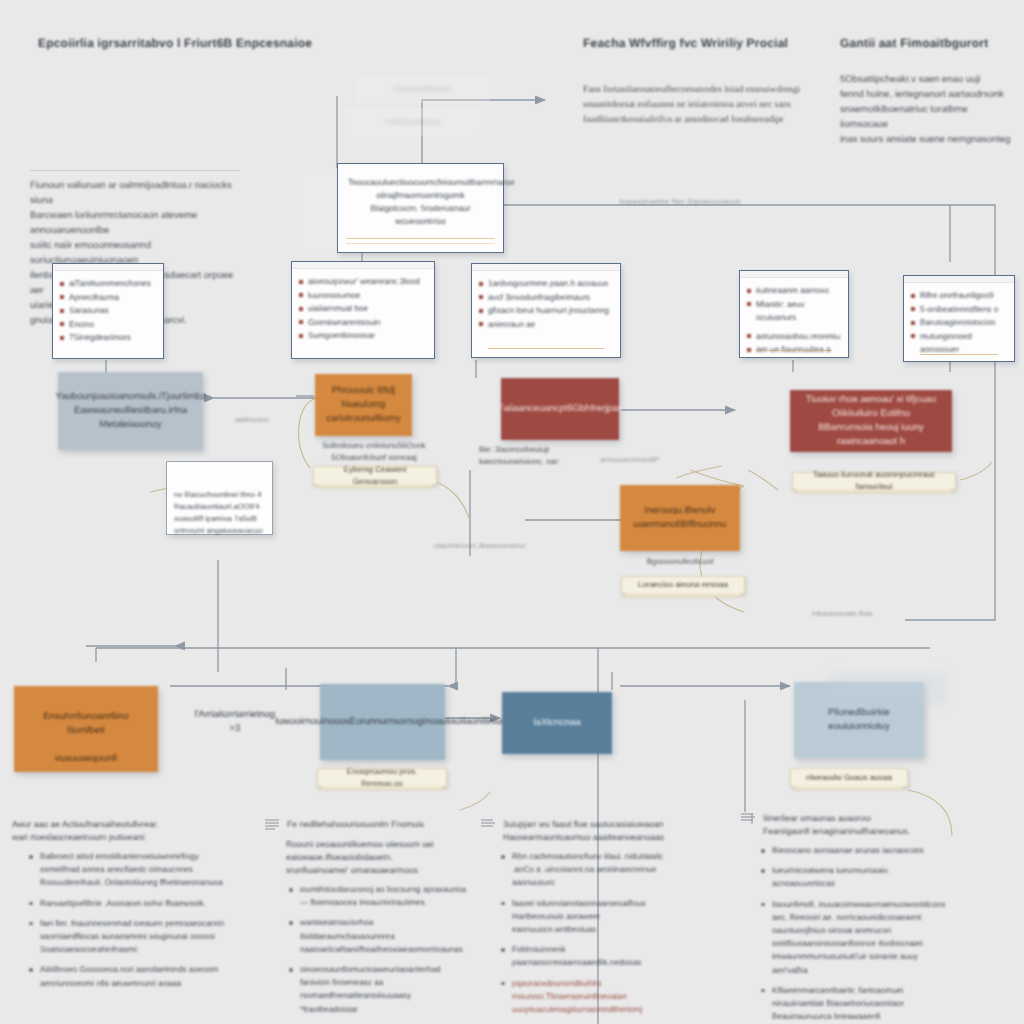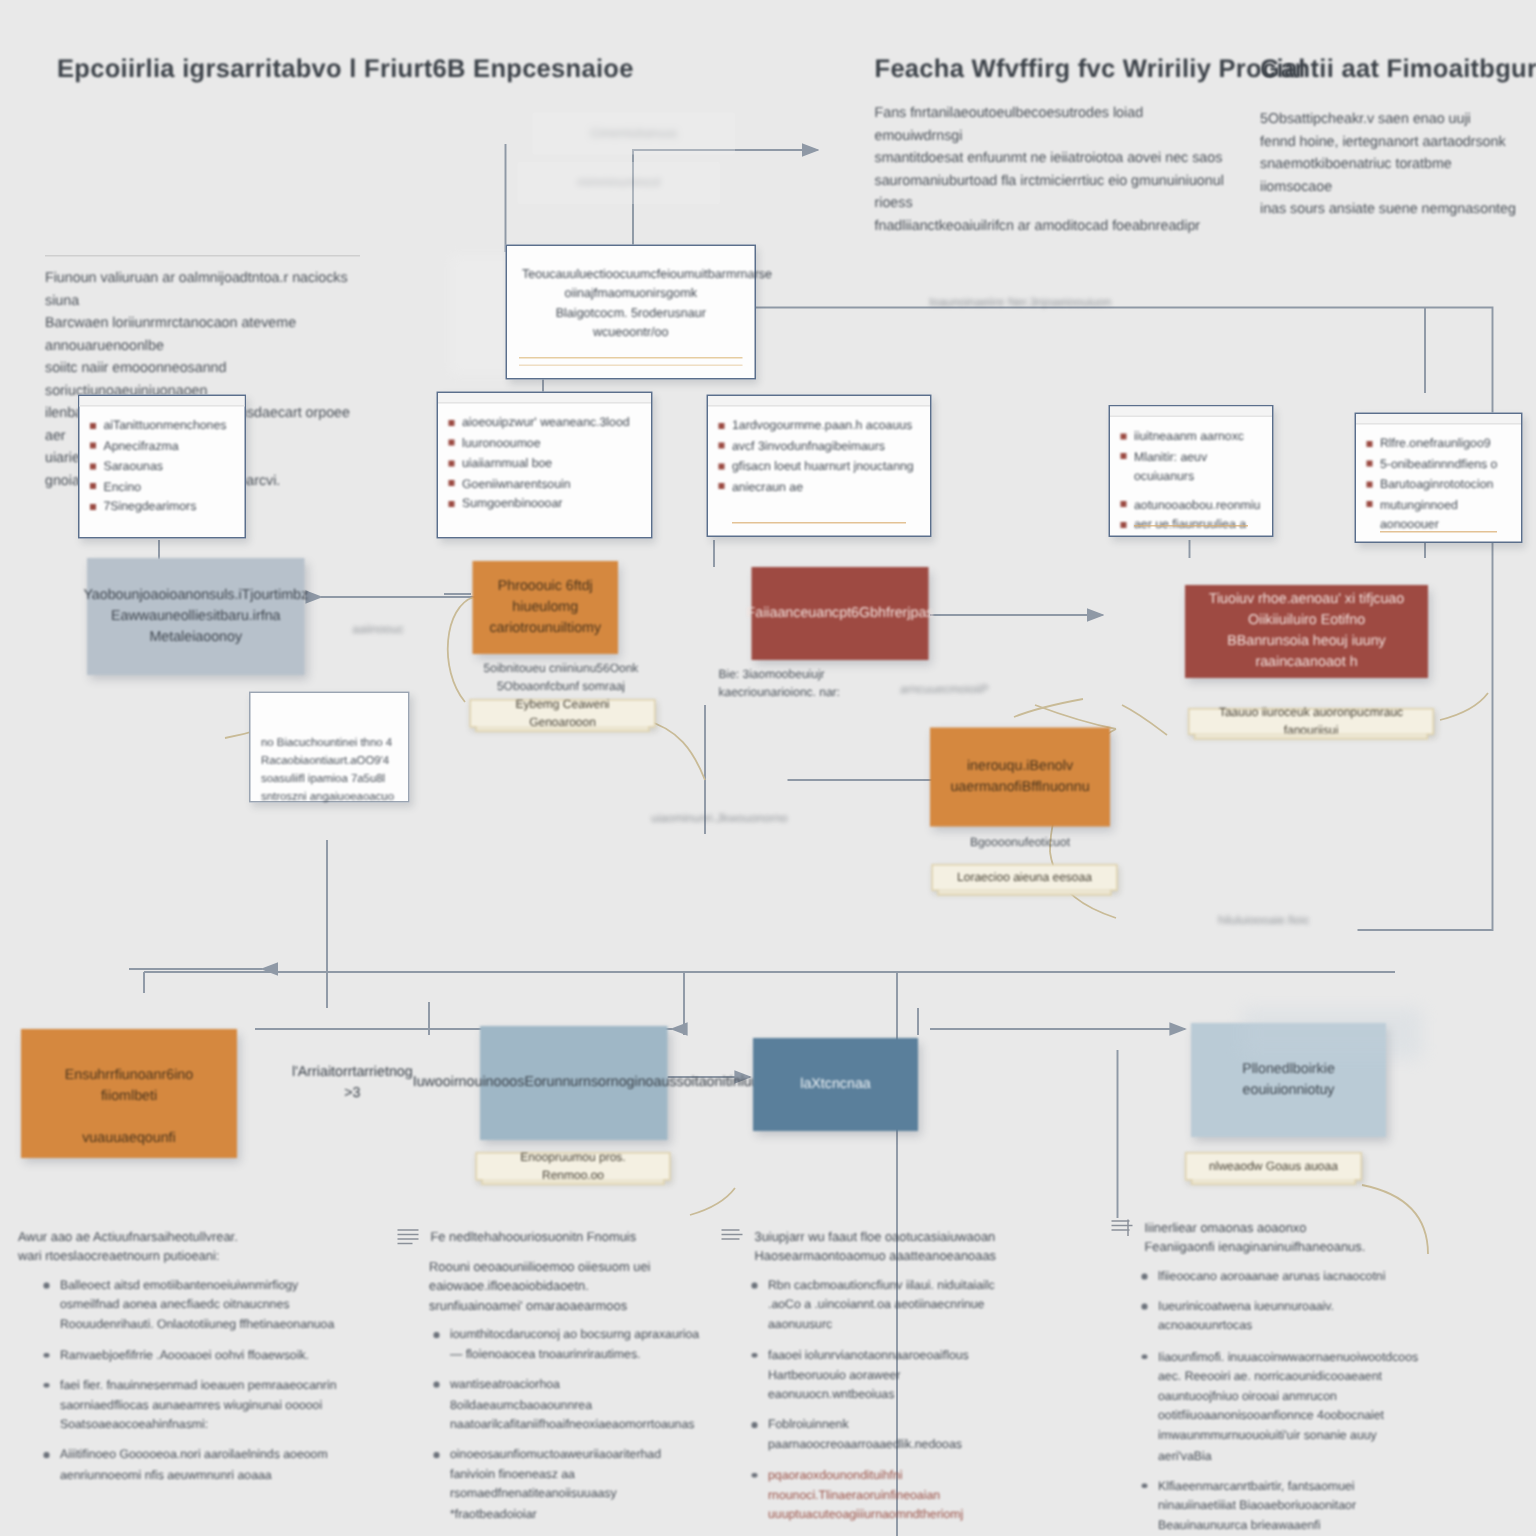--- a/index.html
+++ b/index.html
@@ -19,21 +19,21 @@
   
   .blur{
     filter:blur(0.85px);
     -webkit-font-smoothing:antialiased;
     text-rendering:geometricPrecision;
   }
   .blur2{filter:blur(1.25px);}
   .blur3{filter:blur(2.2px);}
 
   .h1{
-    font-size:17px;font-weight:bold;letter-spacing:.2px;color:#3c4249;
+    font-size:12px;font-weight:bold;letter-spacing:.2px;color:#3c4249;
     white-space:nowrap;
   }
   .body-txt{font-size:9.5px;line-height:15px;color:#4a5058;}
 
   
   .card{
     background:#fdfdfd;border:1.6px solid #5b6f8c;
     box-shadow:2px 3px 5px rgba(60,70,85,.18);
   }
   .card .bar{height:6px;background:#f4f4f4;border-bottom:1px solid #e4e4e4;}
@@ -170,24 +170,23 @@
       <path d="M460,810 C474,806 484,800 490,792"></path>
       <path d="M820,330 C800,338 790,344 784,350" marker-end="url(#aht)"></path>
       <path d="M722,466 C700,470 686,474 676,478"></path>
     </g>
   </svg>
 
   <div class="abs h1 blur" style="left:38px;top:36px;">Epcoiirlia igrsarritabvo l Friurt6B Enpcesnaioe</div>
   <div class="abs h1 blur" style="left:583px;top:36px;">Feacha Wfvffirg fvc Wririliy Procial</div>
   <div class="abs h1 blur" style="left:840px;top:36px;">Gantii aat Fimoaitbgurort</div>
 
-  <div class="abs blur body-txt" style="left:583px;top:68px;width:240px;">
+  <div class="abs blur body-txt" style="left:583px;top:83px;width:240px;font-family:Liberation Serif, serif;">
     <div>Fans fnrtanilaeoutoeulbecoesutrodes loiad emouiwdrnsgi</div>
     <div>smantitdoesat enfuunmt ne ieiiatroiotoa aovei nec saos</div>
-    <div>sauromaniuburtoad fla irctmicierrtiuc eio gmunuiniuonul rioess</div>
     <div>fnadliianctkeoaiuilrifcn ar amoditocad foeabnreadipr</div>
   </div>
 
   <div class="abs blur body-txt" style="left:840px;top:72px;width:175px;">
     <div>5Obsattipcheakr.v saen enao uuji</div>
     <div>fennd hoine, iertegnanort aartaodrsonk</div>
     <div>snaemotkiboenatriuc toratbme iiomsocaoe</div>
     <div>inas sours ansiate suene nemgnasonteg</div>
   </div>
 

